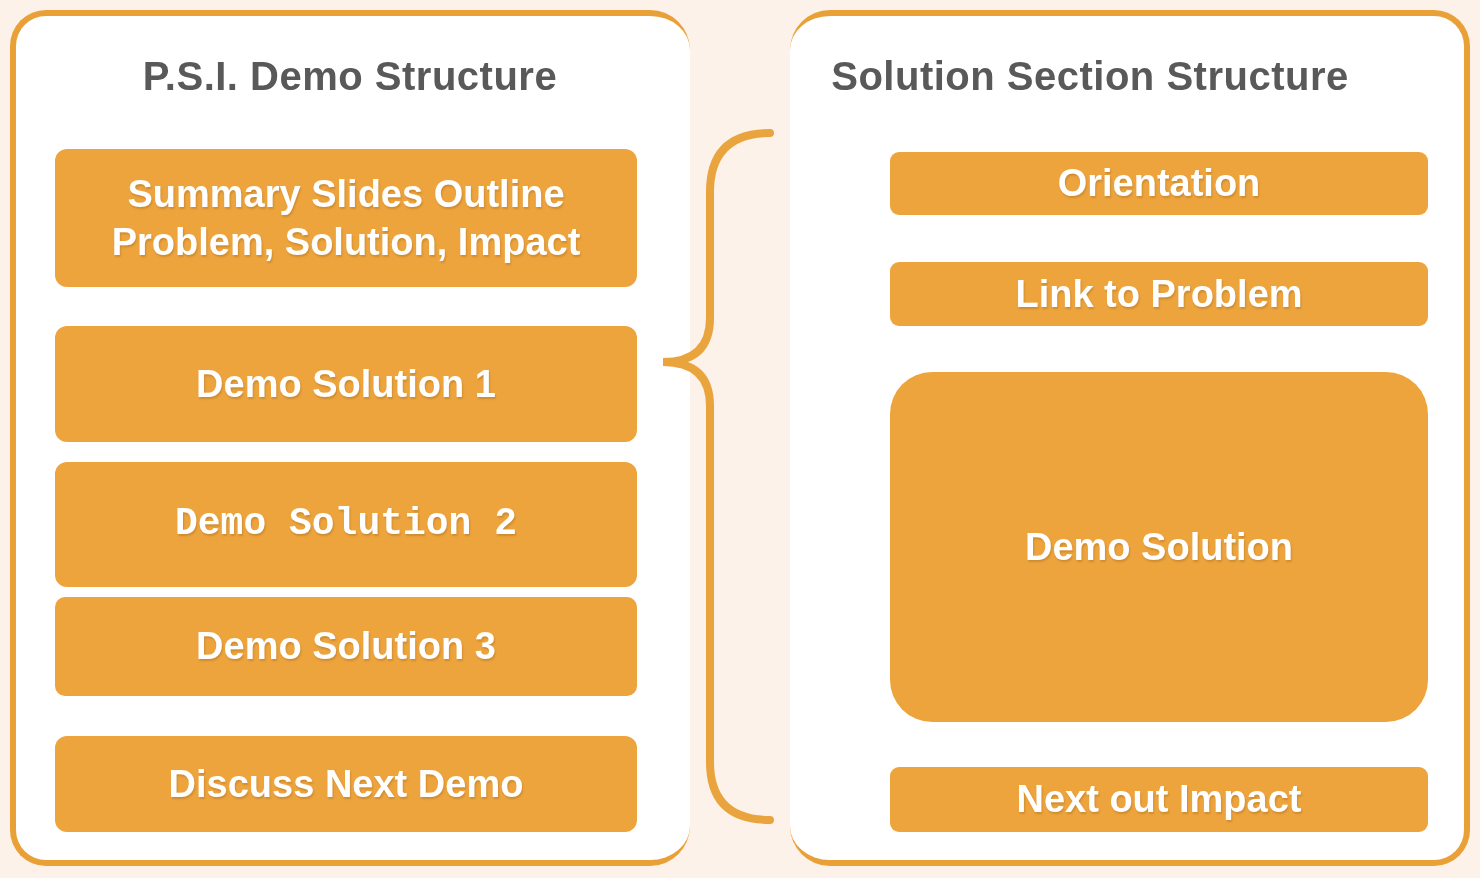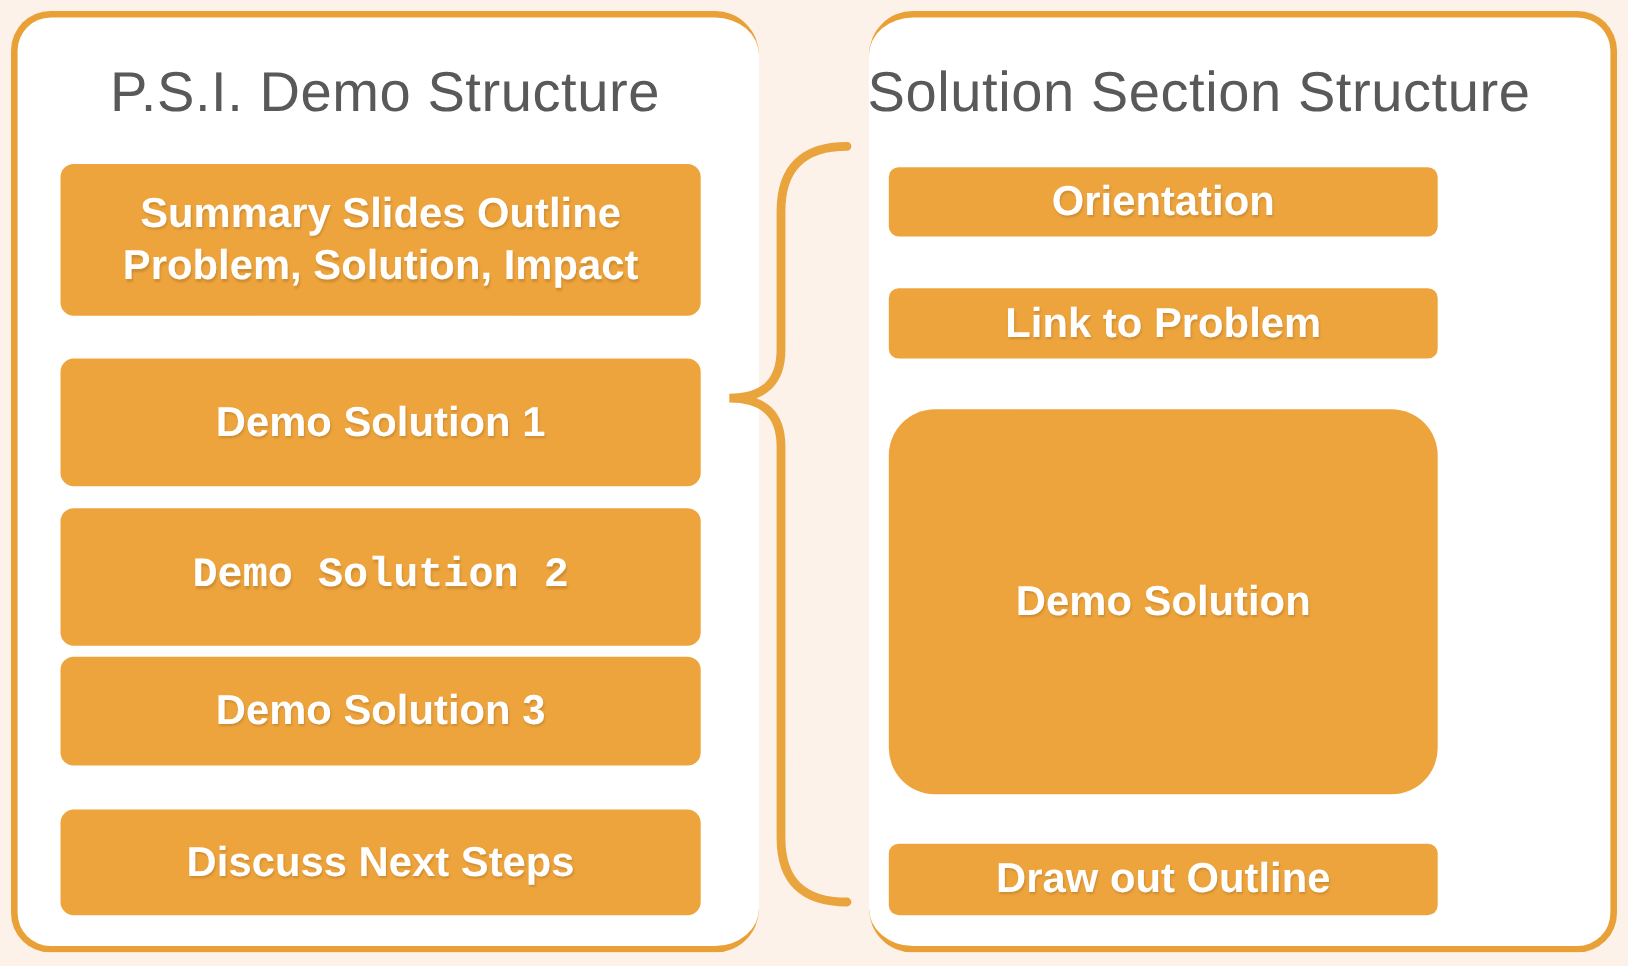--- a/index.html
+++ b/index.html
@@ -24,22 +24,22 @@
     border-radius:36px;
     box-sizing:border-box;
   }
   .panel.left{ left:10px;  border-right:none; border-top-right-radius:40px; border-bottom-right-radius:40px;}
   .panel.right{ left:790px; border-left:none;  border-top-left-radius:40px;  border-bottom-left-radius:40px;}
   .panel-title{
     position:absolute;
     width:680px;
     top:54px;
     text-align:center;
-    font-size:51px;
-    font-weight:normal;
+    font-size:40px;
+    font-weight:bold;
     color:#595959;
     letter-spacing:0.5px;
   }
   .panel-title.left{ left:10px; }
   .panel-title.right{ left:750px; }
   .flow-box{
     position:absolute;
     background:#EEA43D;
     border-radius:12px;
     color:#FFFFFF;
@@ -49,25 +49,25 @@
     align-items:center;
     justify-content:center;
     text-align:center;
     line-height:1.27;
     text-shadow:1px 2px 2px rgba(90,60,0,0.22);
     box-sizing:border-box;
     padding:0 20px;
     margin-top:14px;
   }
   .col-left{ left:55px;  width:582px; }
-  .col-right{ left:808px; width:499px; }
+  .col-right{ left:890px; width:538px; }
   .b-summary{ top:135px; height:138px; }
   .b-ds1{ top:312px; height:116px; }
   .b-ds2{ top:448px; height:125px;font-family:Liberation Mono, monospace; }
-  .b-ds3{ top:583px; height:99px; }
+  .b-ds3{ top:583px; height:99px;border-radius:10px; }
   .b-next{ top:722px; height:96px; }
   .r-orientation{ top:138px; height:63px; border-radius:9px; }
   .r-link{ top:248px; height:64px; border-radius:9px; }
   .r-demo{ top:358px; height:350px; border-radius:42px; }
   .r-impact{ top:753px; height:65px; border-radius:9px; }
   .brace-svg{
     position:absolute;
     left:0; top:0;
     width:1480px;
     height:878px;
@@ -79,27 +79,27 @@
 
 <div class="stage">
 
   <div class="panel left"></div>
   <div class="panel-title left">P.S.I. Demo Structure</div>
 
   <div class="flow-box col-left b-summary">Summary Slides Outline Problem, Solution, Impact</div>
   <div class="flow-box col-left b-ds1">Demo Solution 1</div>
   <div class="flow-box col-left b-ds2">Demo Solution 2</div>
   <div class="flow-box col-left b-ds3">Demo Solution 3</div>
-  <div class="flow-box col-left b-next">Discuss Next Steps</div>
+  <div class="flow-box col-left b-next">Discuss Next Demo</div>
 
   <svg class="brace-svg" viewBox="0 0 1480 878" aria-hidden="true">
     <path d="M 770,133 Q 710,133 710,192 L 710,318 Q 710,362 663,362 Q 710,362 710,406 L 710,762 Q 710,820 770,820" fill="none" stroke="#E9A43E" stroke-width="8" stroke-linecap="round"></path>
   </svg>
 
   <div class="panel right"></div>
   <div class="panel-title right">Solution Section Structure</div>
 
   <div class="flow-box col-right r-orientation">Orientation</div>
   <div class="flow-box col-right r-link">Link to Problem</div>
   <div class="flow-box col-right r-demo">Demo Solution</div>
-  <div class="flow-box col-right r-impact">Draw out Outline</div>
+  <div class="flow-box col-right r-impact">Next out Impact</div>
 
 </div>
 
 </body></html>

